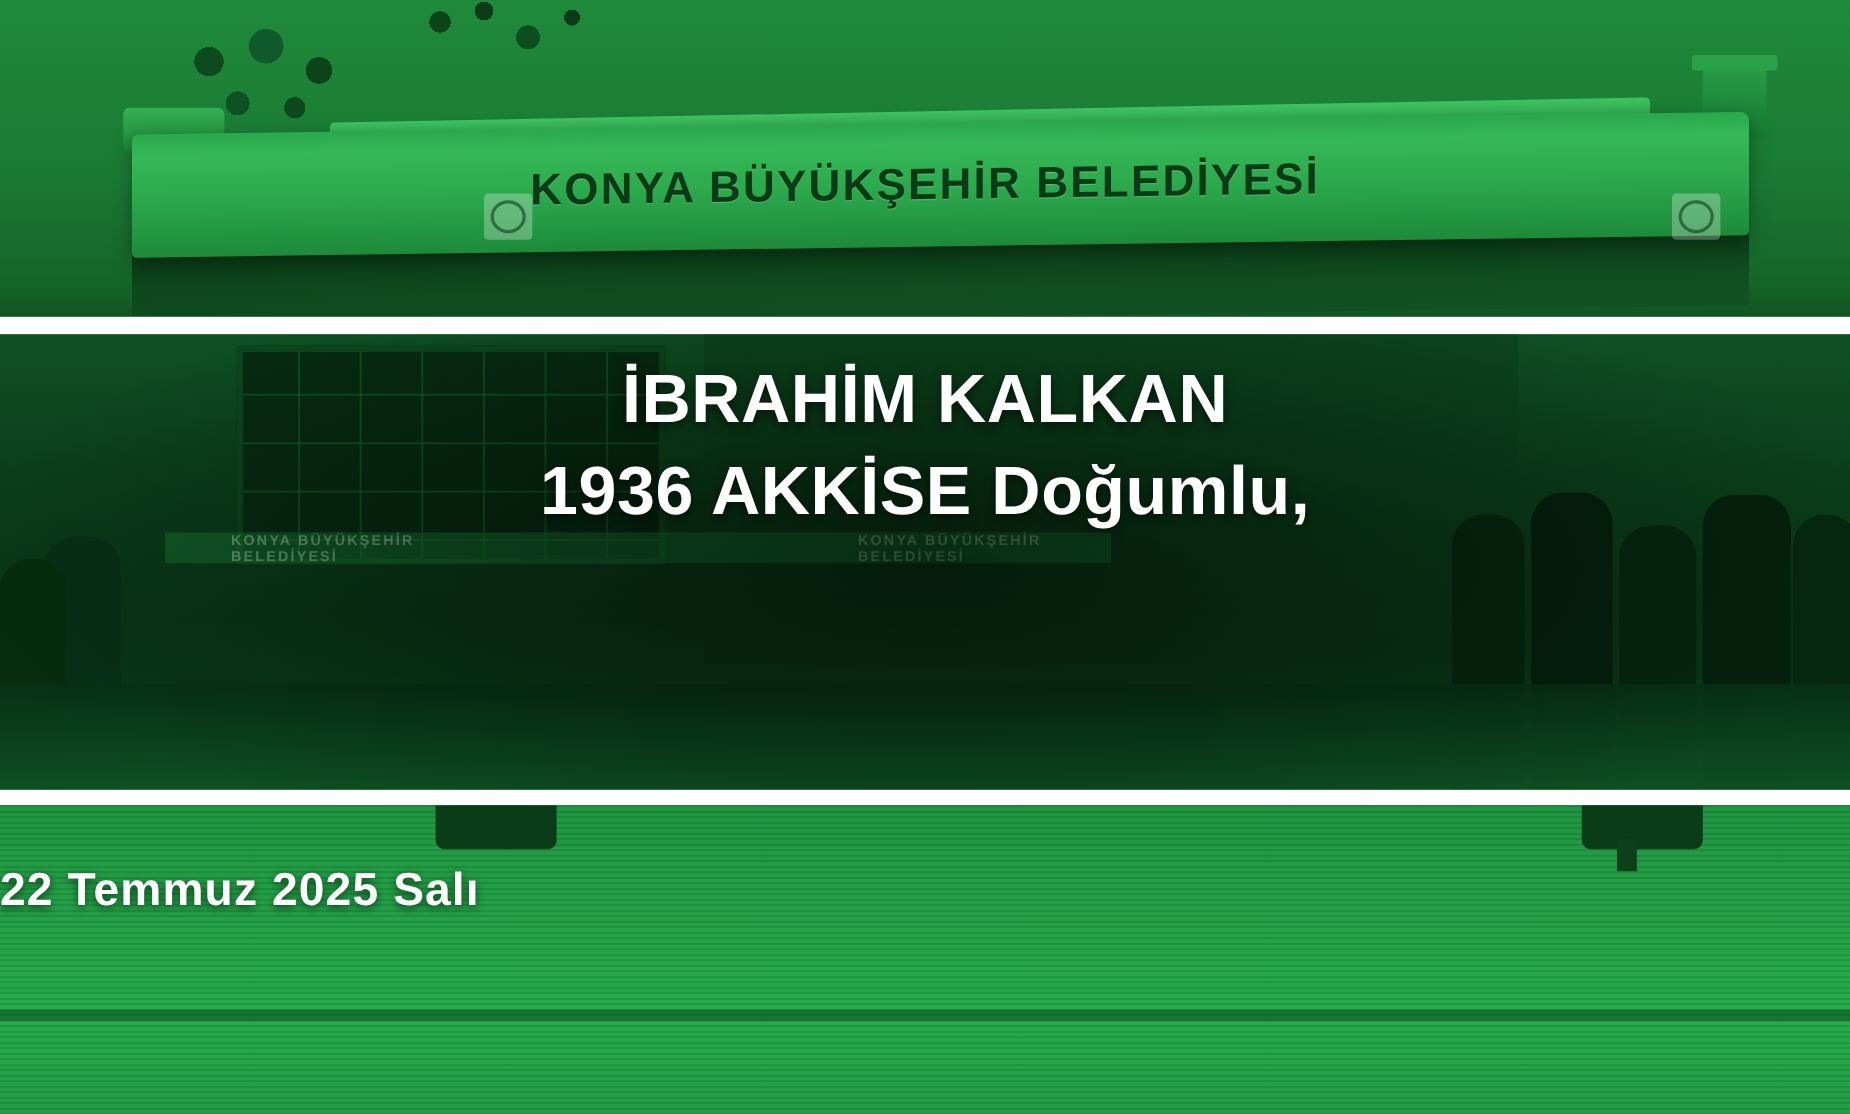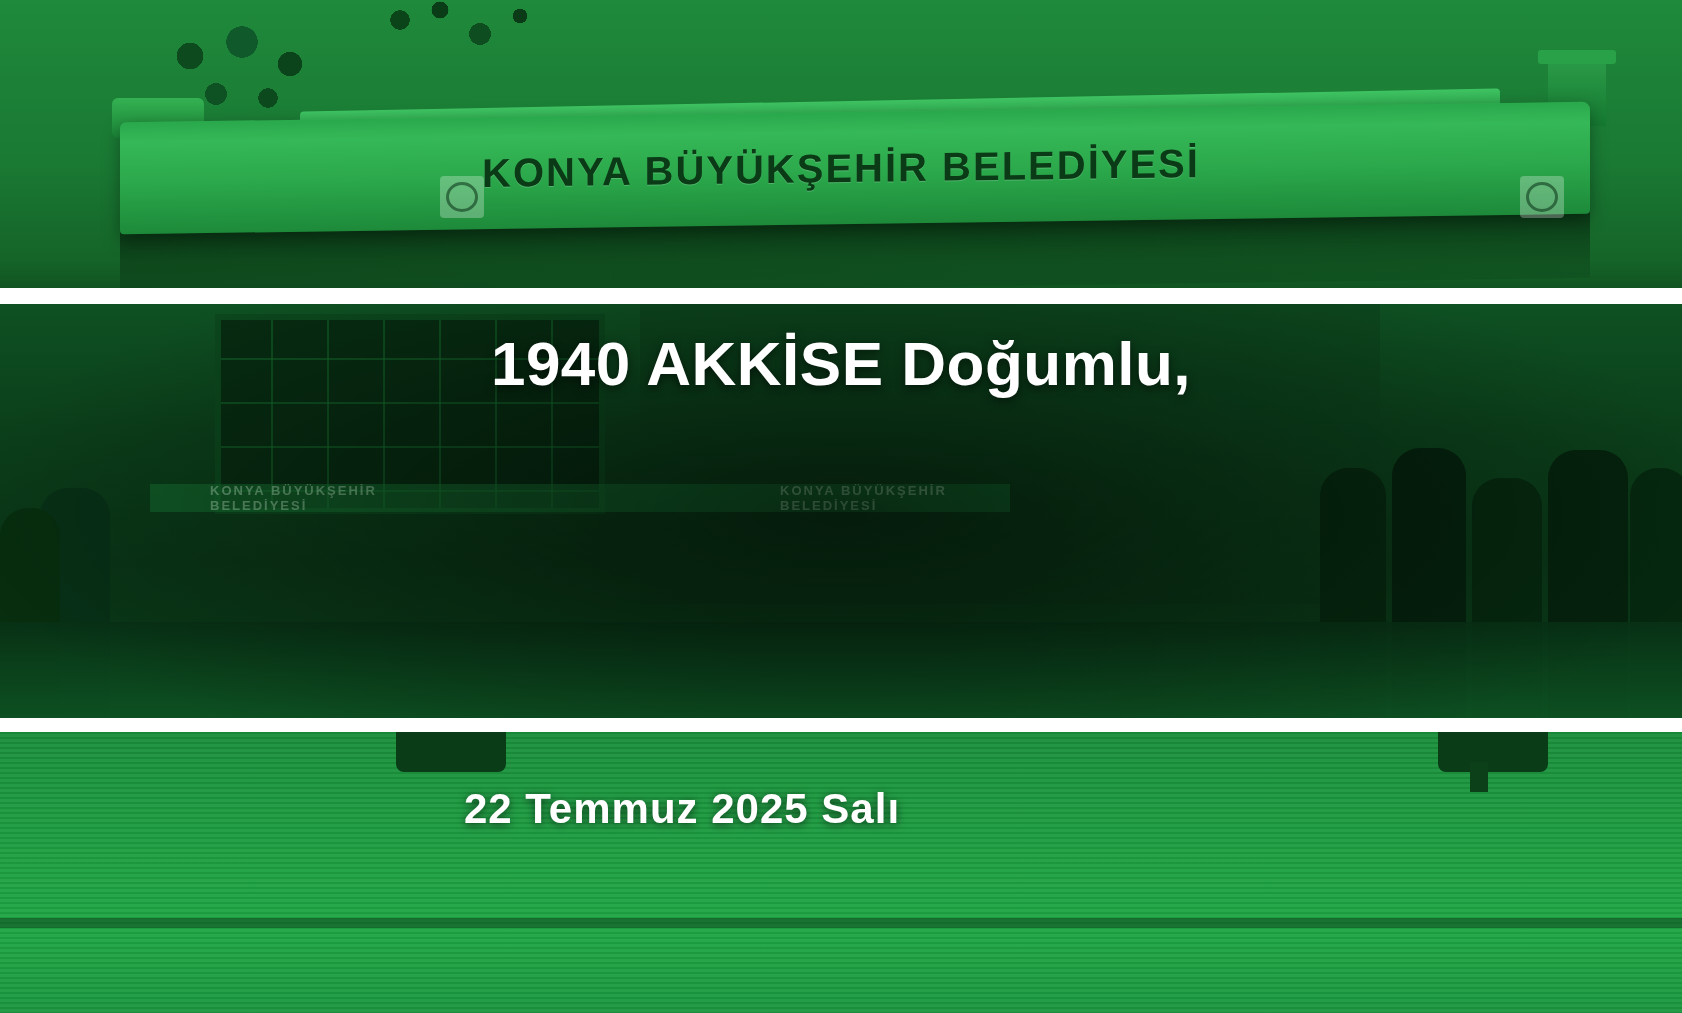--- a/index.html
+++ b/index.html
@@ -313,21 +313,20 @@
     letter-spacing: 0.5px;
     text-shadow: 0 3px 10px rgba(0,0,0,0.55);
   }
   .headline .line { display: block; white-space: nowrap; }
 
   .datebar {
     position: absolute;
     left: 0;
     top: 785px;
     width: 1364px;
-    text-align: center;
     color: #ffffff;
     font-weight: bold;
     font-size: 42px;
     letter-spacing: 1px;
     text-shadow: 0 2px 8px rgba(0,0,0,0.6);
   }
 </style>
 </head>
 <body>
 
@@ -363,21 +362,22 @@
     <div class="person p2"></div>
     <div class="person p3"></div>
     <div class="person p4"></div>
     <div class="person p5"></div>
     <div class="floor-mid"></div>
   </div>
 
   <div class="scrim"></div>
 
   <div class="headline">
-    <span class="line">1940 AKKİSE Doğumlu,</span>
+    <span class="line">İBRAHİM KALKAN</span>
+    <span class="line">1936 AKKİSE Doğumlu,</span>
   </div>
 
   <div class="sep sep-2"></div>
 
   <div class="band-bot">
     <div class="cart-wheel cw1"></div>
     <div class="cart-wheel cw2"></div>
     <div class="cart-leg cl1"></div>
     <div class="carpet-edge"></div>
   </div>

